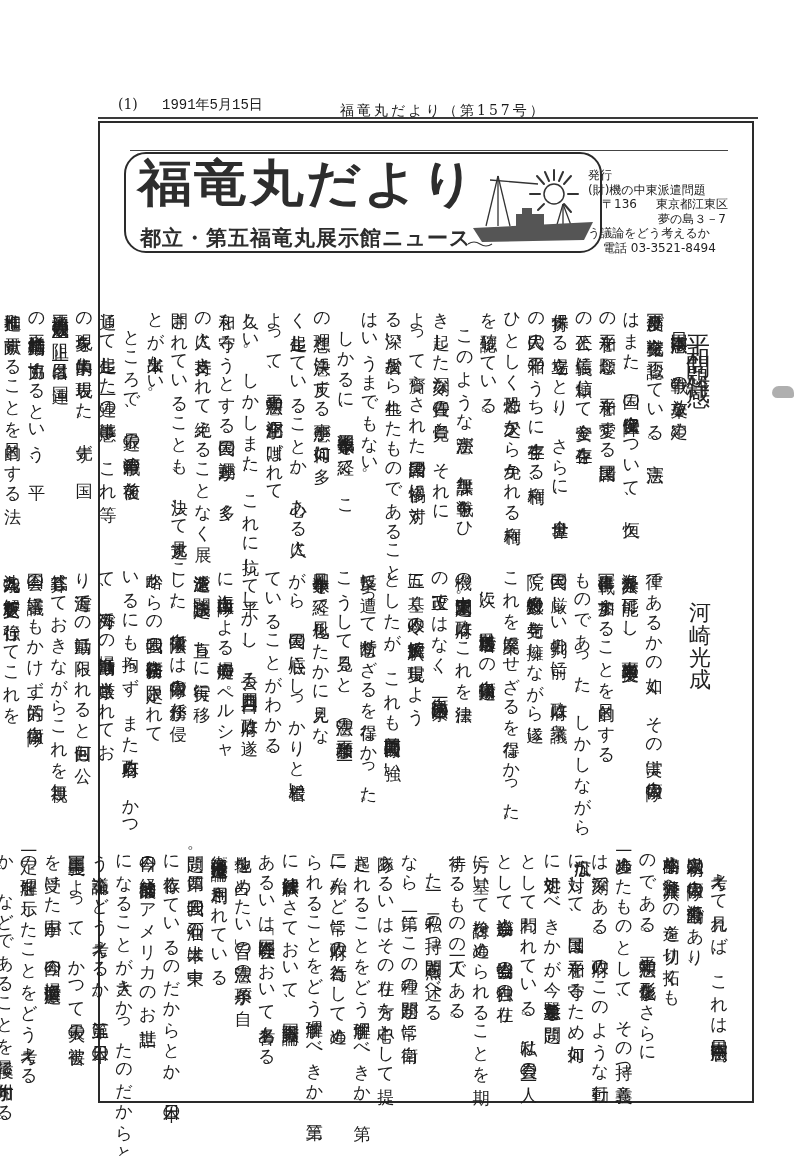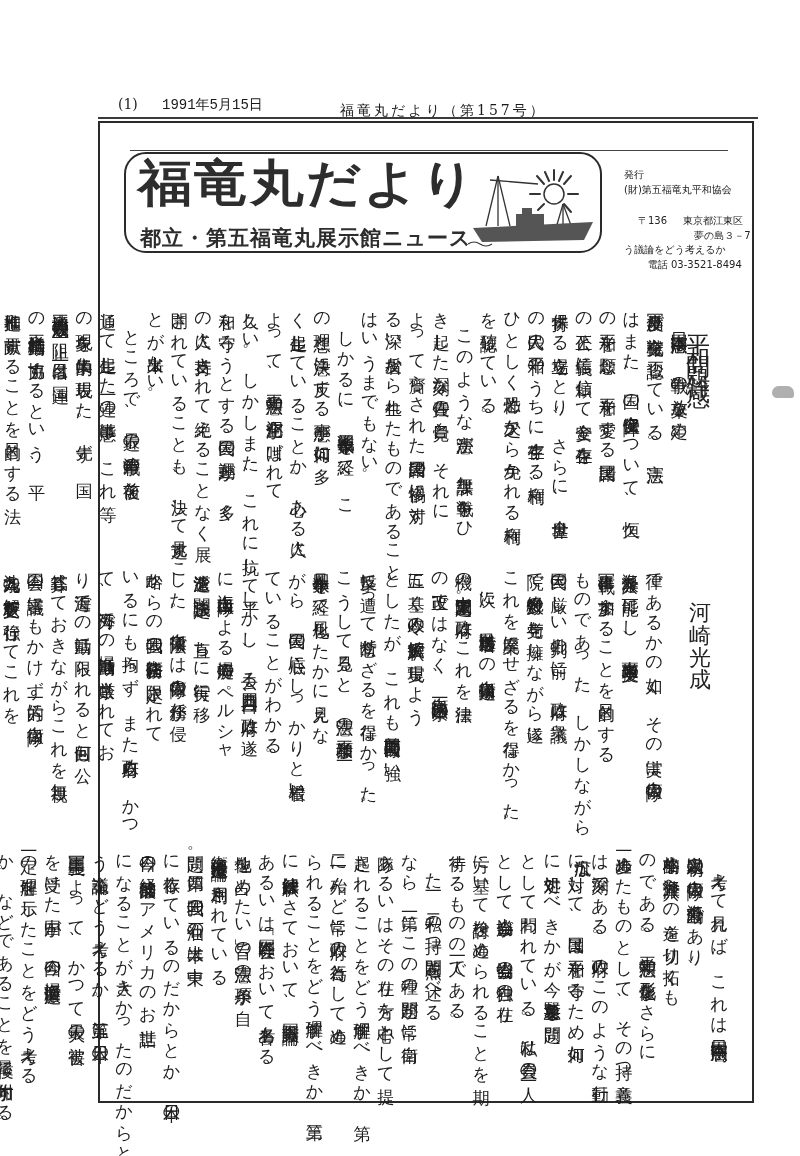--- a/index.html
+++ b/index.html
@@ -20,26 +20,26 @@
   .masthead-box { position: absolute; left: 124px; top: 152px; width: 478px; height: 101px;
                   border: 2px solid #2a2a2a; border-radius: 22px; box-sizing: border-box; }
   .masthead-title { position: absolute; left: 138px; top: 150px; font-size: 54px;
                     font-weight: bold; letter-spacing: 2px; color: #2d2d2d;
                     font-family: "DejaVu Serif", serif; transform: scaleY(0.92); transform-origin: top left;
                     white-space: nowrap; }
   .masthead-sub { position: absolute; left: 140px; top: 224px; font-size: 21px; color: #2d2d2d;
                   letter-spacing: 1px; white-space: nowrap; font-family: "DejaVu Sans", sans-serif; font-weight: bold; }
   .ship { position: absolute; left: 468px; top: 156px; width: 132px; height: 94px; }
 
-  .publisher { position: absolute; left: 624px; top: 168px; font-size: 10px; line-height: 14.5px;
+  .publisher { position: absolute; left: 588px; top: 168px; font-size: 12px; line-height: 14.5px;
                font-family: "DejaVu Sans", sans-serif; color: #222; white-space: nowrap; }
   .publisher div { height: 14.5px; }
-  .publisher .ind1 { padding-left: 14px; margin-top: 17px; }
+  .publisher .ind1 { padding-left: 14px; }
   .publisher .ind2 { padding-left: 70px; }
-  .publisher .ind3 { padding-left: 15px; text-align: center; }
+  .publisher .ind3 { padding-left: 15px; }
 
   .article { position: absolute; writing-mode: vertical-rl; font-size: 17.2px; line-height: 23.8px;
              letter-spacing: 1.1px; color: #1e1e1e; white-space: pre; }
   .article-title { position: absolute; writing-mode: vertical-rl; font-size: 24px; letter-spacing: 10px;
                    color: #222; }
   .author { position: absolute; writing-mode: vertical-rl; font-size: 22px; letter-spacing: 22px; color: #222; }
 
   .stray-mark { position: absolute; left: 772px; top: 386px; width: 22px; height: 12px;
                 background: #7a7a7a; border-radius: 10px 10px 4px 8px; opacity: 0.6; }
 </style>
@@ -87,21 +87,21 @@
 
   <path d="M5 72 L125 66 L116 84 L14 86 Z" fill="#555"></path>
   <rect x="48" y="58" width="28" height="12" fill="#555"></rect>
   <rect x="54" y="52" width="10" height="7" fill="#555"></rect>
 
   <path d="M0 88 q6 -4 12 0 q6 4 12 0" stroke="#333" fill="none" stroke-width="1.2"></path>
 </svg>
 
 <div class="publisher">
   <div>発行</div>
-  <div>(財)第五福竜丸平和協会</div>
+  <div>(財)機の中東派遣問題</div>
   <div class="ind1"><span>〒136</span>&nbsp;&nbsp;&nbsp;&nbsp;&nbsp;<span>東京都江東区</span></div>
   <div class="ind2">夢の島３－7</div>
   <div>う議論をどう考えるか</div>
   <div class="ind3">電話 03-3521-8494</div>
 </div>
 
 <div class="article-title" style="left:682px; top:316px;">平和問題雑感</div>
 <div class="author" style="left:685px; top:584px;">河崎光成</div>
 
 <div class="article" id="block1" style="right:110px; top:300px; height:390px;"><div>　日本国憲法は、戦争の放棄を定め、</div><div>軍備及び交戦権を否認している。憲法</div><div>はまた、国の安全保障について、恒久</div><div>の平和を念願し、平和を愛する諸国民</div><div>の公正と信義に信頼して安全と生存を</div><div>保持する立場をとり、さらに、全世界</div><div>の人民の平和のうちに生存する権利、</div><div>ひとしく恐怖と欠乏から免かれる権利</div><div>を確認している。</div><div>　このような憲法が、無謀な戦争をひ</div><div>き起した深刻な責任の自覚と、それに</div><div>よって齎らされた諸国民の惨禍に対す</div><div>る深い反省から生れたものであること</div><div>はいうまでもない。</div><div>　しかるに、戦後四十数年を経て、こ</div><div>の理想と決意に反する事態が如何に多</div><div>く生起していることか。心ある人々に</div><div>よって、平和憲法の空洞化が叫ばれて</div><div>久しい。しかしまた、これに抗して平</div><div>和を守ろうとする国民の運動が、多く</div><div>の人々に支持されて絶えることなく展</div><div>開されていることも、決して見逃すこ</div><div>とが出来ない。</div><div>　ところで、最近の湾岸戦争の前後を</div><div>通じて生起した一連の事態は、これ等</div><div>の現象を集中的に表現した。先ず、国</div><div>連平和協力法成立の阻止。名目は国連</div><div>の平和維持活動に協力するという、平</div><div>和推進に貢献することを目的とする法</div></div>

